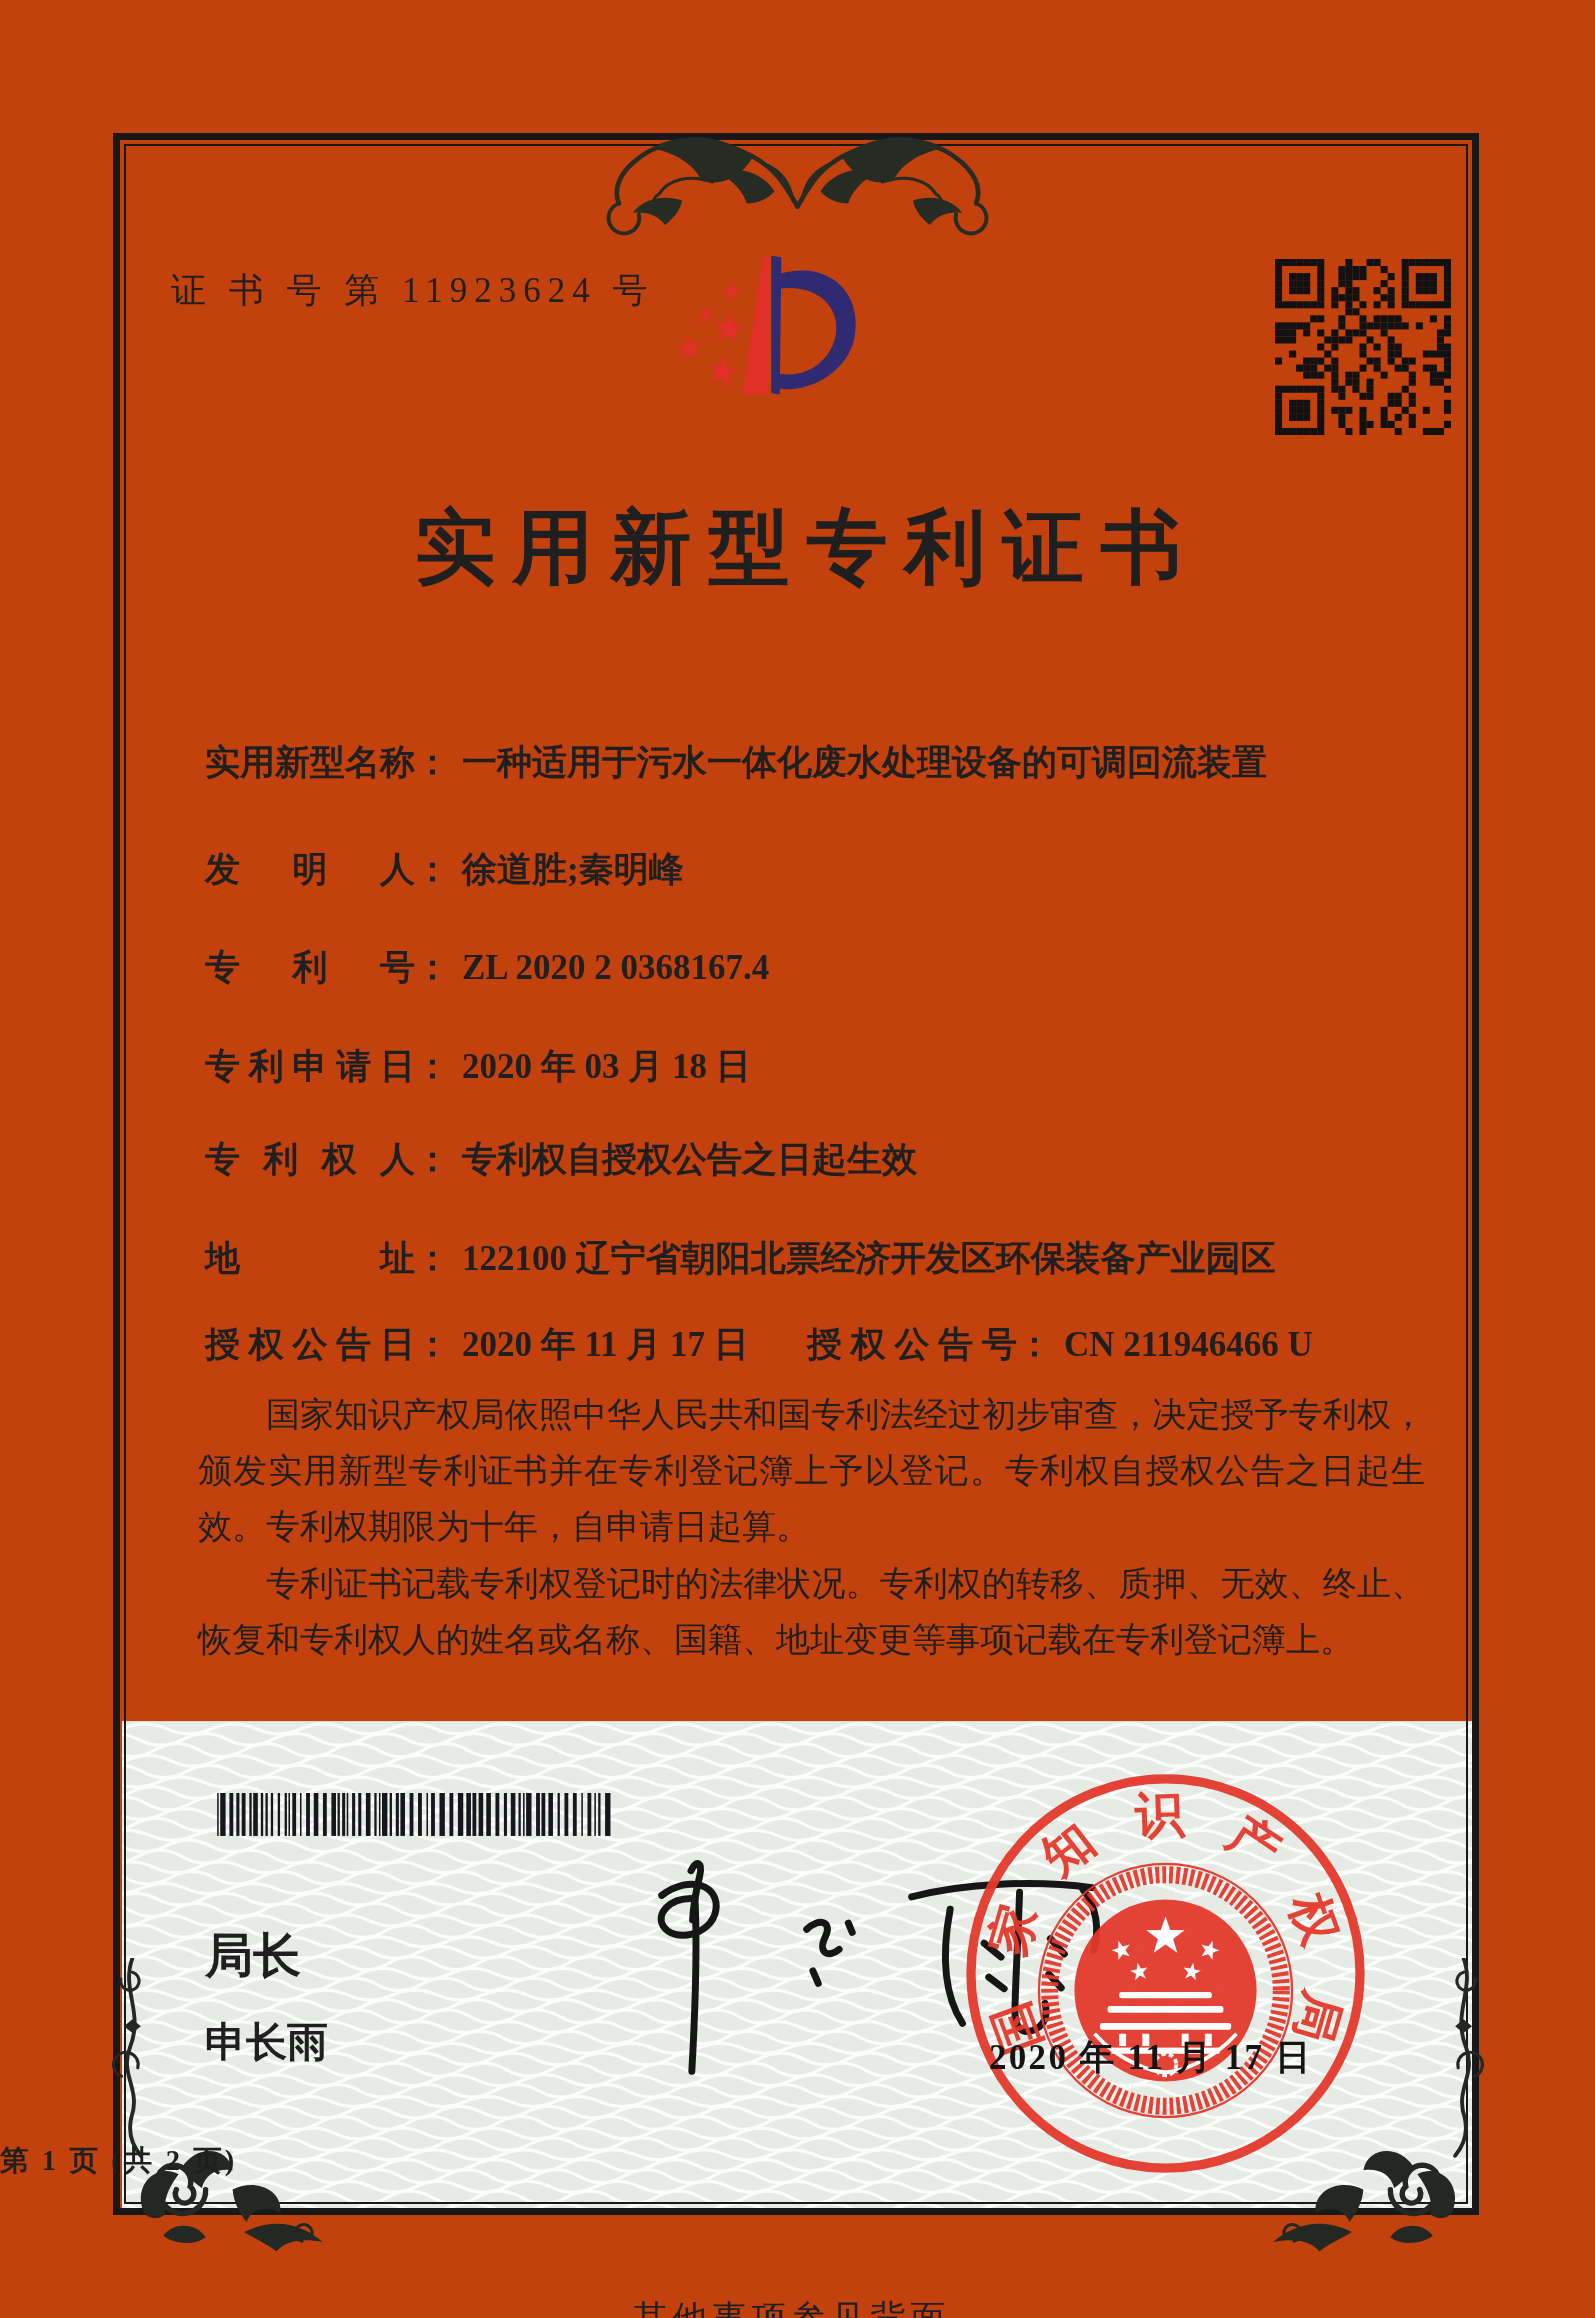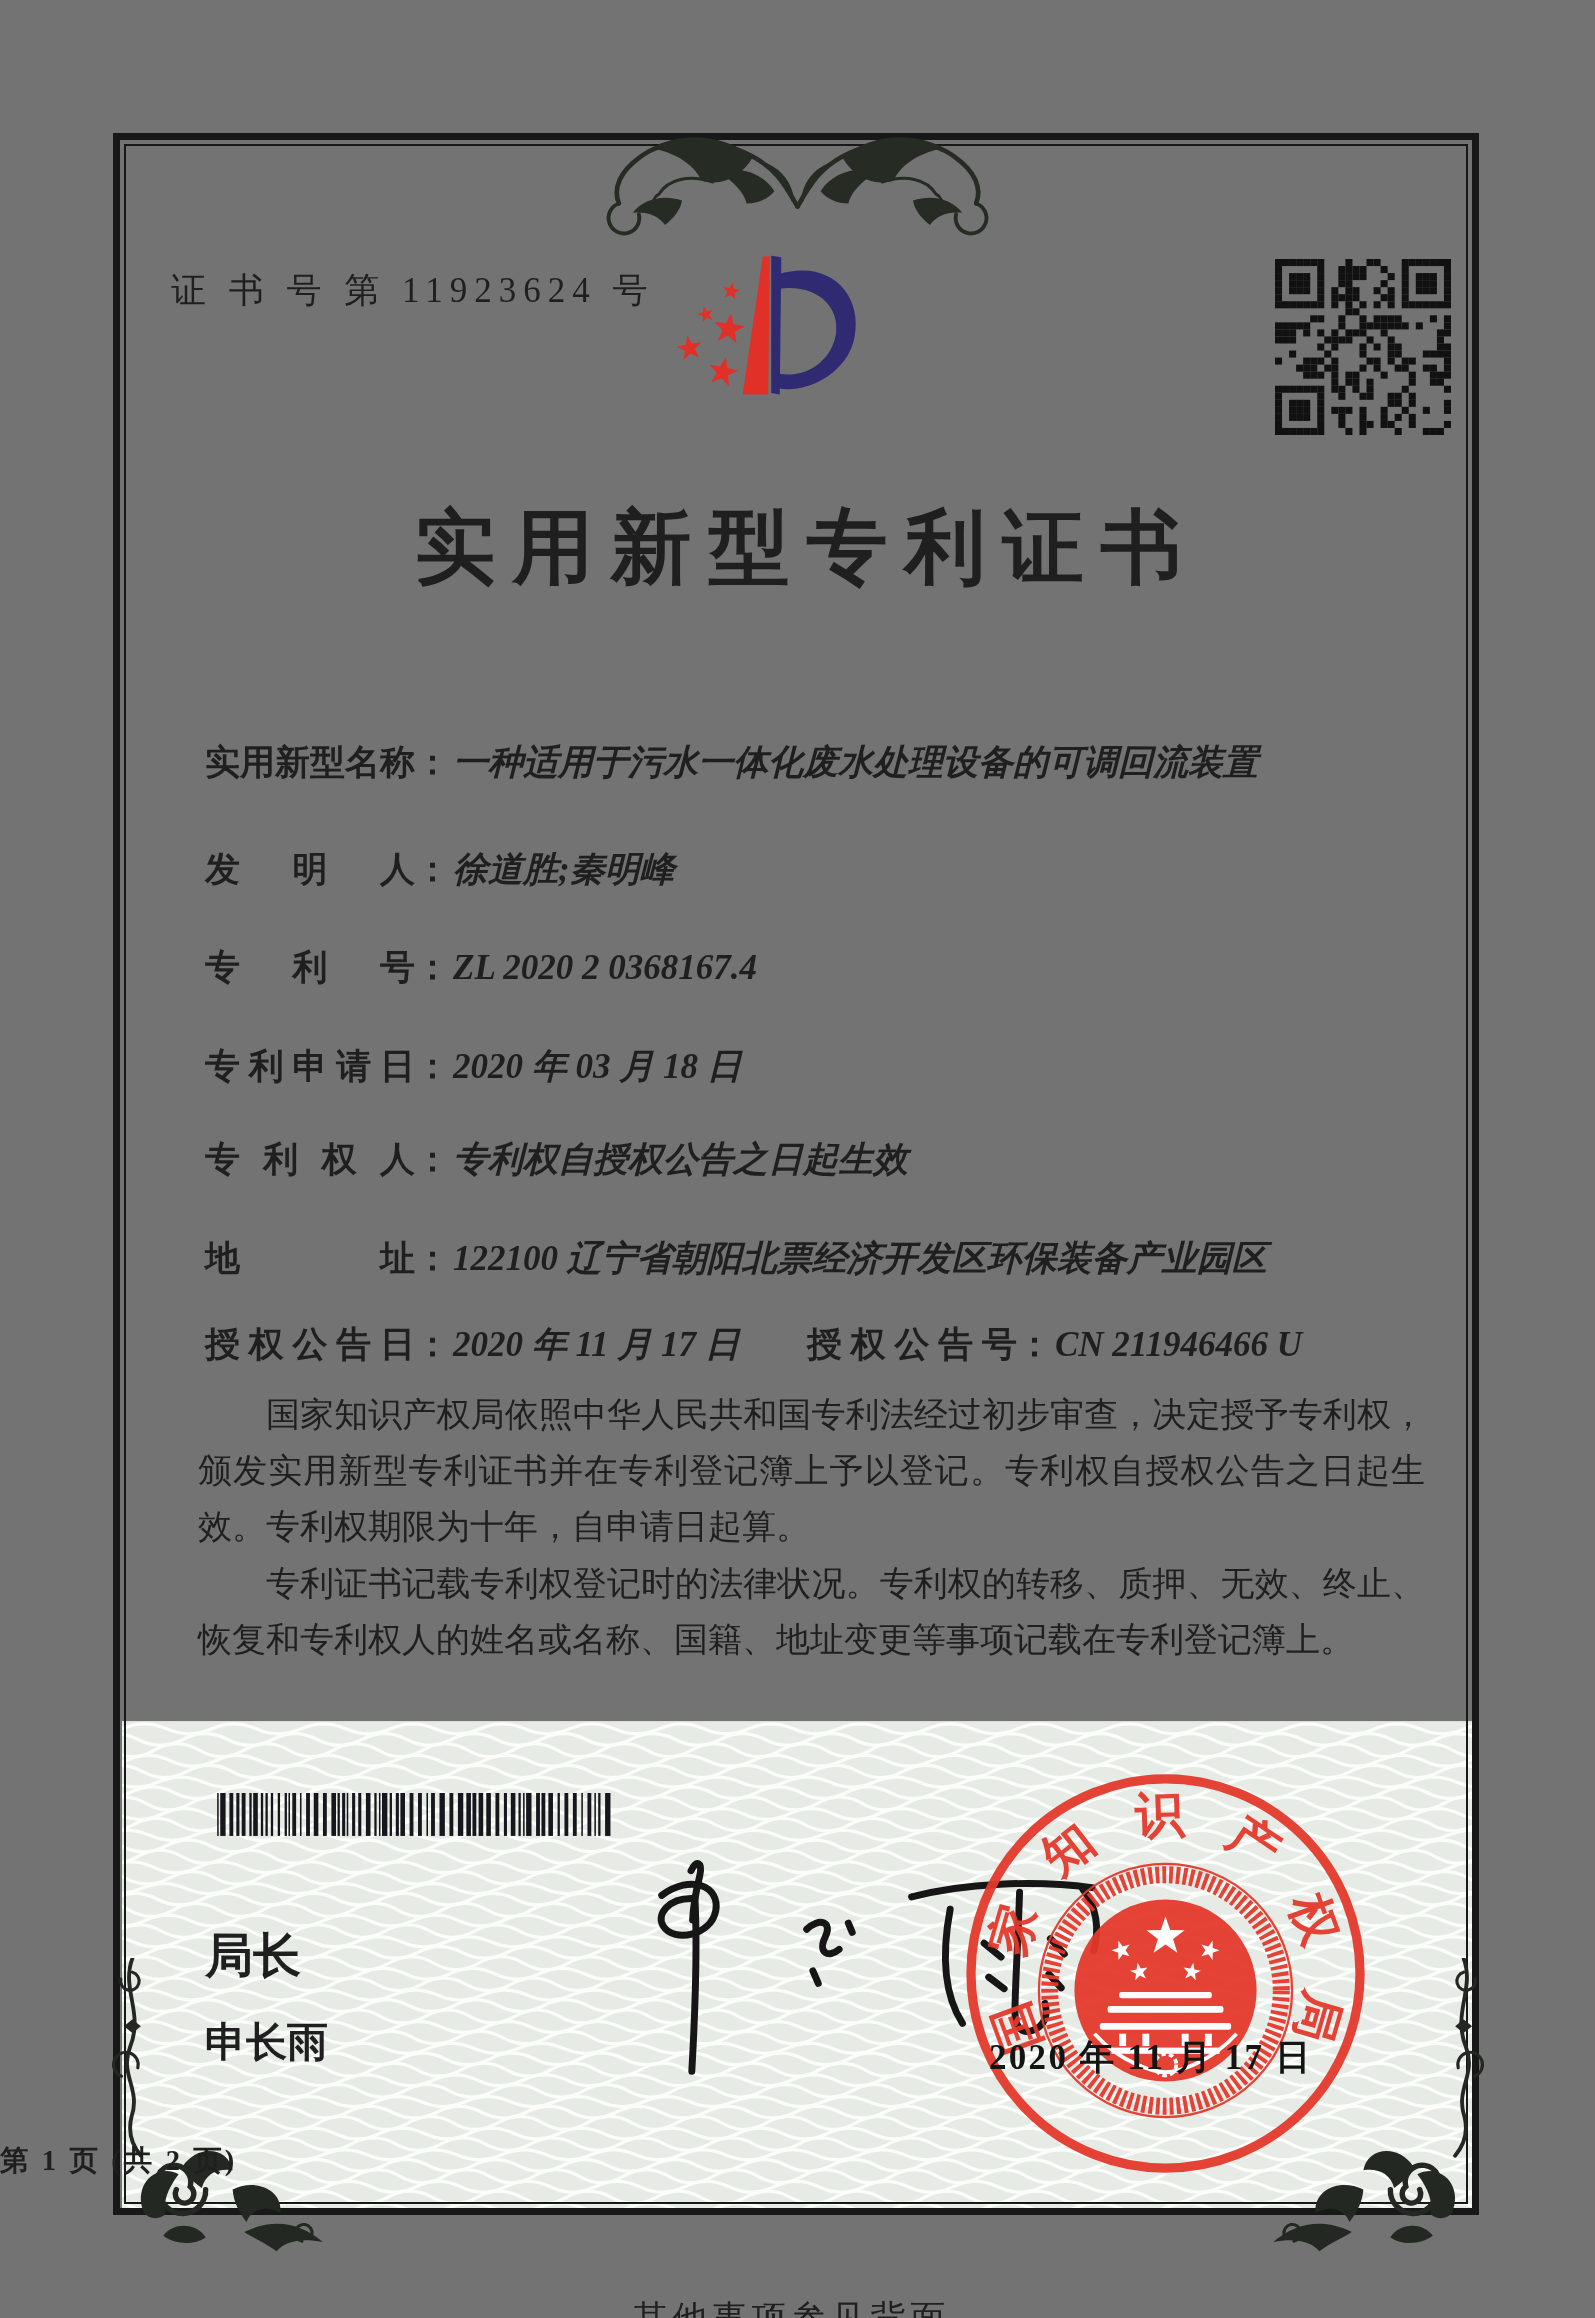--- a/index.html
+++ b/index.html
@@ -1,32 +1,32 @@
 <!DOCTYPE html>
 <html style="font-size:12.3px"><head>
 <meta charset="utf-8">
 <style>
   html,body{margin:0;padding:0;background:#ffffff;}
-  .page{position:relative;width:1596px;height:2319px;background:#737373;overflow:hidden;
+  .page{position:relative;width:1596px;height:2319px;background:#c2410c;overflow:hidden;
         font-family:"Liberation Serif","DejaVu Serif",serif;color:#1f1f1f;}
   
   .border-frame{position:absolute;left:113px;top:133px;width:1352px;height:2068px;
         border:7.7px solid #181818;z-index:3;}
   .border-frame::after{content:"";position:absolute;inset:3.9px;border:2.3px solid #181818;}
   .cert-no{position:absolute;left:171px;top:267px;font-size:35px;letter-spacing:7px;
         font-weight:500;z-index:4;}
   .logo{position:absolute;left:670px;top:245px;z-index:4;}
   .qr{position:absolute;left:1275px;top:259px;z-index:4;}
   .title{position:absolute;left:0;top:494px;width:100%;margin:0;text-align:center;
         font-size:81px;font-weight:700;letter-spacing:17px;text-indent:17px;z-index:4;}
   .field-row{position:absolute;left:205px;width:1235px;font-size:35px;font-weight:700;
         white-space:nowrap;z-index:4;}
   .jlabel{display:inline-flex;justify-content:space-between;width:210px;vertical-align:bottom;}
   .colon{display:inline-block;}
-  .fvalue{margin-left:3px;font-style:italic;}
+  .fvalue{margin-left:12px;}
   .grant2{position:absolute;left:602px;top:0;}
   .para{position:absolute;left:194px;width:1227px;margin:4px;font-size:34px;line-height:56px;
         text-indent:68px;font-weight:500;text-align:justify;z-index:4;}
   .waves{position:absolute;left:122px;top:1721px;z-index:1;}
   .barcode{position:absolute;left:216px;top:1793px;z-index:4;}
   .officer-title{position:absolute;left:205px;top:1924px;font-size:48px;font-weight:600;z-index:4;}
   .officer-name{position:absolute;left:205px;top:2015px;font-size:41px;font-weight:600;z-index:4;}
   .signature{position:absolute;left:617px;top:1849px;z-index:5;}
   .seal{position:absolute;left:954px;top:1762px;z-index:5;opacity:.94;}
   .seal-date{position:absolute;left:989px;top:2034px;font-size:35px;font-weight:600;

